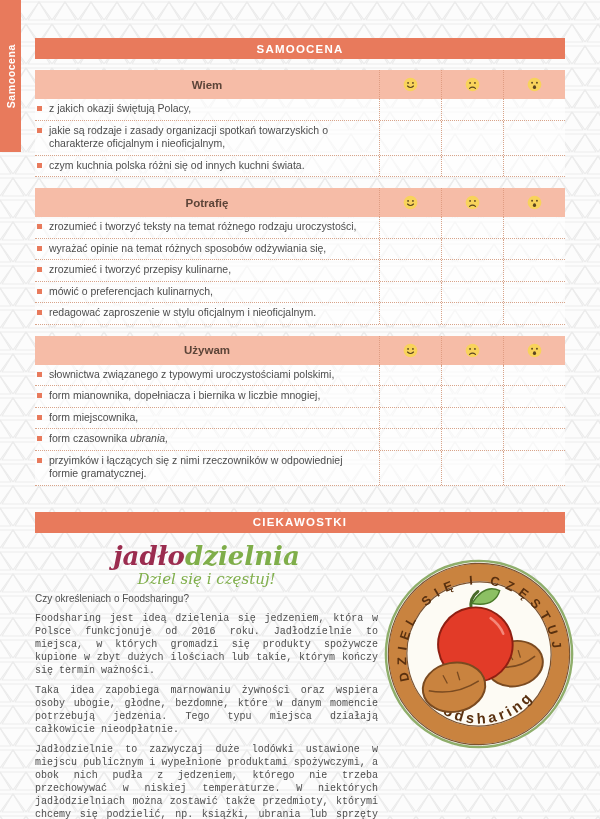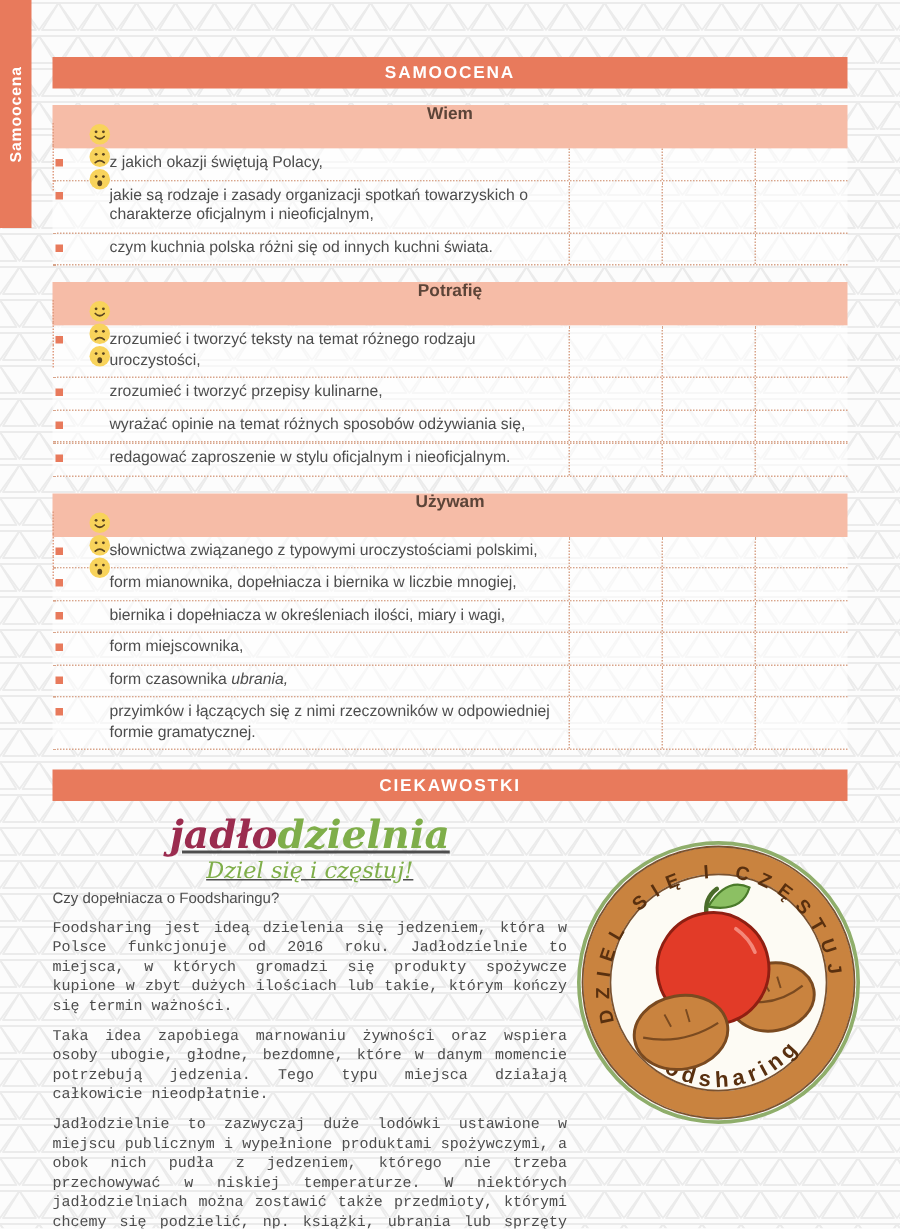--- a/index.html
+++ b/index.html
@@ -25,43 +25,43 @@
   .main { position:absolute; left:35px; top:38px; width:530px; }
 
   .banner {
     height:21px; background:#e87a5c; color:#fff;
     display:flex; align-items:center; justify-content:center;
     font-size:11.5px; font-weight:bold; letter-spacing:1.2px;
   }
 
   
   .sa-table { margin-top:11px; }
-  .t-head { display:flex; background:#f6bca7; height:29px;flex-direction:column; }
+  .t-head { display:flex; background:#f6bca7; height:29px; }
   .t-head .t-label {
     flex:1; display:flex; align-items:center; justify-content:center;
     font-size:11.5px; font-weight:bold; color:#5c4438;
   }
   .t-cell { width:62px; display:flex; align-items:center; justify-content:center; }
   .t-head .t-cell { border-left:1px dotted #e09d82; }
   .t-row { display:flex; background:rgba(255,255,255,.62); border-bottom:1px dotted #d8a48a; }
   .t-row .t-text {
     flex:1; display:flex; padding:3px 8px 4px 0;
-    font-size:10.5px; line-height:13.5px; color:#4d4d4d;gap:24px;
+    font-size:10.5px; line-height:13.5px; color:#4d4d4d;
   }
   .t-row .t-cell { border-left:1px dotted #d8a48a; }
   .bullet { width:5px; height:5px; background:#e87a5c; margin:4px 7px 0 2px; flex-shrink:0; }
   .it { font-style:italic; }
 
   
   .emoji { width:15px; height:15px; display:block; }
 
   
   .fun-fact { position:relative; margin-top:9px; }
   .ff-left { width:343px; }
-  .logo-block { text-align:center; margin:7px 0 4px 0; font-family:"DejaVu Serif", serif;text-decoration:underline; }
+  .logo-block { text-align:center; margin:7px 0 4px 0; font-family:"DejaVu Serif", serif; }
   .logo-line1 { font-size:26px; font-weight:bold; font-style:italic; line-height:28px; }
   .logo-part1 { color:#9b2c4f; }
   .logo-part2 { color:#7fae4a; }
   .logo-tagline { font-size:15px; font-style:italic; color:#7fae4a; line-height:18px; }
   .ff-intro { font-size:10px; line-height:13px; margin-top:4px; }
   .ff-para { font-size:10px; line-height:13px; text-align:justify; margin-top:7px;font-family:Liberation Mono, monospace; }
   .badge { position:absolute; left:346px; top:6px; width:196px; height:212px; }
 </style>
 </head>
 <body>
@@ -185,36 +185,40 @@
             <span class="bullet"></span>
             <span>zrozumieć i tworzyć teksty na temat różnego rodzaju uroczystości,</span>
           </div>
         <div class="t-cell"></div>
         <div class="t-cell"></div>
         <div class="t-cell"></div>
       </div>
       <div class="t-row">
         <div class="t-text">
             <span class="bullet"></span>
+            <span>wyrażać opinie na temat różnych sposobów odżywiania się,</span>
+          </div>
+        <div class="t-cell"></div>
+        <div class="t-cell"></div>
+        <div class="t-cell"></div>
+      </div>
+      <div class="t-row">
+        <div class="t-text">
+            <span class="bullet"></span>
             <span>zrozumieć i tworzyć przepisy kulinarne,</span>
           </div>
         <div class="t-cell"></div>
         <div class="t-cell"></div>
         <div class="t-cell"></div>
       </div>
       <div class="t-row">
         <div class="t-text">
             <span class="bullet"></span>
-            <span>wyrażać opinie na temat różnych sposobów odżywiania się,</span>
-          </div>
-        <div class="t-cell"></div>
-        <div class="t-cell"></div>
-        <div class="t-cell"></div>
-      </div>
-      <div class="t-row">
+            <span>mówić o preferencjach kulinarnych,</span>
+          </div>
         <div class="t-cell"></div>
         <div class="t-cell"></div>
         <div class="t-cell"></div>
       </div>
       <div class="t-row">
         <div class="t-text">
             <span class="bullet"></span>
             <span>redagować zaproszenie w stylu oficjalnym i nieoficjalnym.</span>
           </div>
         <div class="t-cell"></div>
@@ -265,29 +269,20 @@
             <span class="bullet"></span>
             <span>form mianownika, dopełniacza i biernika w liczbie mnogiej,</span>
           </div>
         <div class="t-cell"></div>
         <div class="t-cell"></div>
         <div class="t-cell"></div>
       </div>
       <div class="t-row">
         <div class="t-text">
             <span class="bullet"></span>
-            <span>biernika i dopełniacza w określeniach ilości, miary i wagi,</span>
-          </div>
-        <div class="t-cell"></div>
-        <div class="t-cell"></div>
-        <div class="t-cell"></div>
-      </div>
-      <div class="t-row">
-        <div class="t-text">
-            <span class="bullet"></span>
             <span>form miejscownika,</span>
           </div>
         <div class="t-cell"></div>
         <div class="t-cell"></div>
         <div class="t-cell"></div>
       </div>
       <div class="t-row">
         <div class="t-text">
             <span class="bullet"></span>
             <span><span>form czasownika </span><span class="it">ubrania,</span></span>
@@ -300,33 +295,33 @@
         <div class="t-text">
             <span class="bullet"></span>
             <span>przyimków i łączących się z nimi rzeczowników w odpowiedniej formie gramatycznej.</span>
           </div>
         <div class="t-cell"></div>
         <div class="t-cell"></div>
         <div class="t-cell"></div>
       </div>
     </div>
 
-    <div class="banner" style="margin-top:13px;">
+    <div class="banner" style="margin-top:26px;">
       <span>CIEKAWOSTKI</span>
     </div>
 
     <div class="fun-fact">
       <div class="ff-left">
         <div class="logo-block">
           <div class="logo-line1">
             <span class="logo-part1">jadło</span><span class="logo-part2">dzielnia</span>
           </div>
           <div class="logo-tagline">Dziel się i częstuj!</div>
         </div>
-        <div class="ff-intro">Czy dopełniacza o Foodsharingu?</div>
+        <div class="ff-intro">Czy określeniach o Foodsharingu?</div>
         <p class="ff-para">Foodsharing jest ideą dzielenia się jedzeniem, która w Polsce funkcjonuje od 2016 roku. Jadłodzielnie to miejsca, w których gromadzi się produkty spożywcze kupione w zbyt dużych ilościach lub takie, którym kończy się termin ważności.</p>
         <p class="ff-para">Taka idea zapobiega marnowaniu żywności oraz wspiera osoby ubogie, głodne, bezdomne, które w danym momencie potrzebują jedzenia. Tego typu miejsca działają całkowicie nieodpłatnie.</p>
         <p class="ff-para">Jadłodzielnie to zazwyczaj duże lodówki ustawione w miejscu publicznym i wypełnione produktami spożywczymi, a obok nich pudła z jedzeniem, którego nie trzeba przechowywać w niskiej temperaturze. W niektórych jadłodzielniach można zostawić także przedmioty, którymi chcemy się podzielić, np. książki, ubrania lub sprzęty domowe.</p>
       </div>
 
       <svg class="badge" viewBox="0 0 200 200" xmlns="http://www.w3.org/2000/svg">
         <defs>
           <path id="arcTop" d="M 26 116 A 75 75 0 1 1 174 116" fill="none"></path>
           <path id="arcBottom" d="M 36 132 A 72 72 0 0 0 164 132" fill="none"></path>
         </defs>

